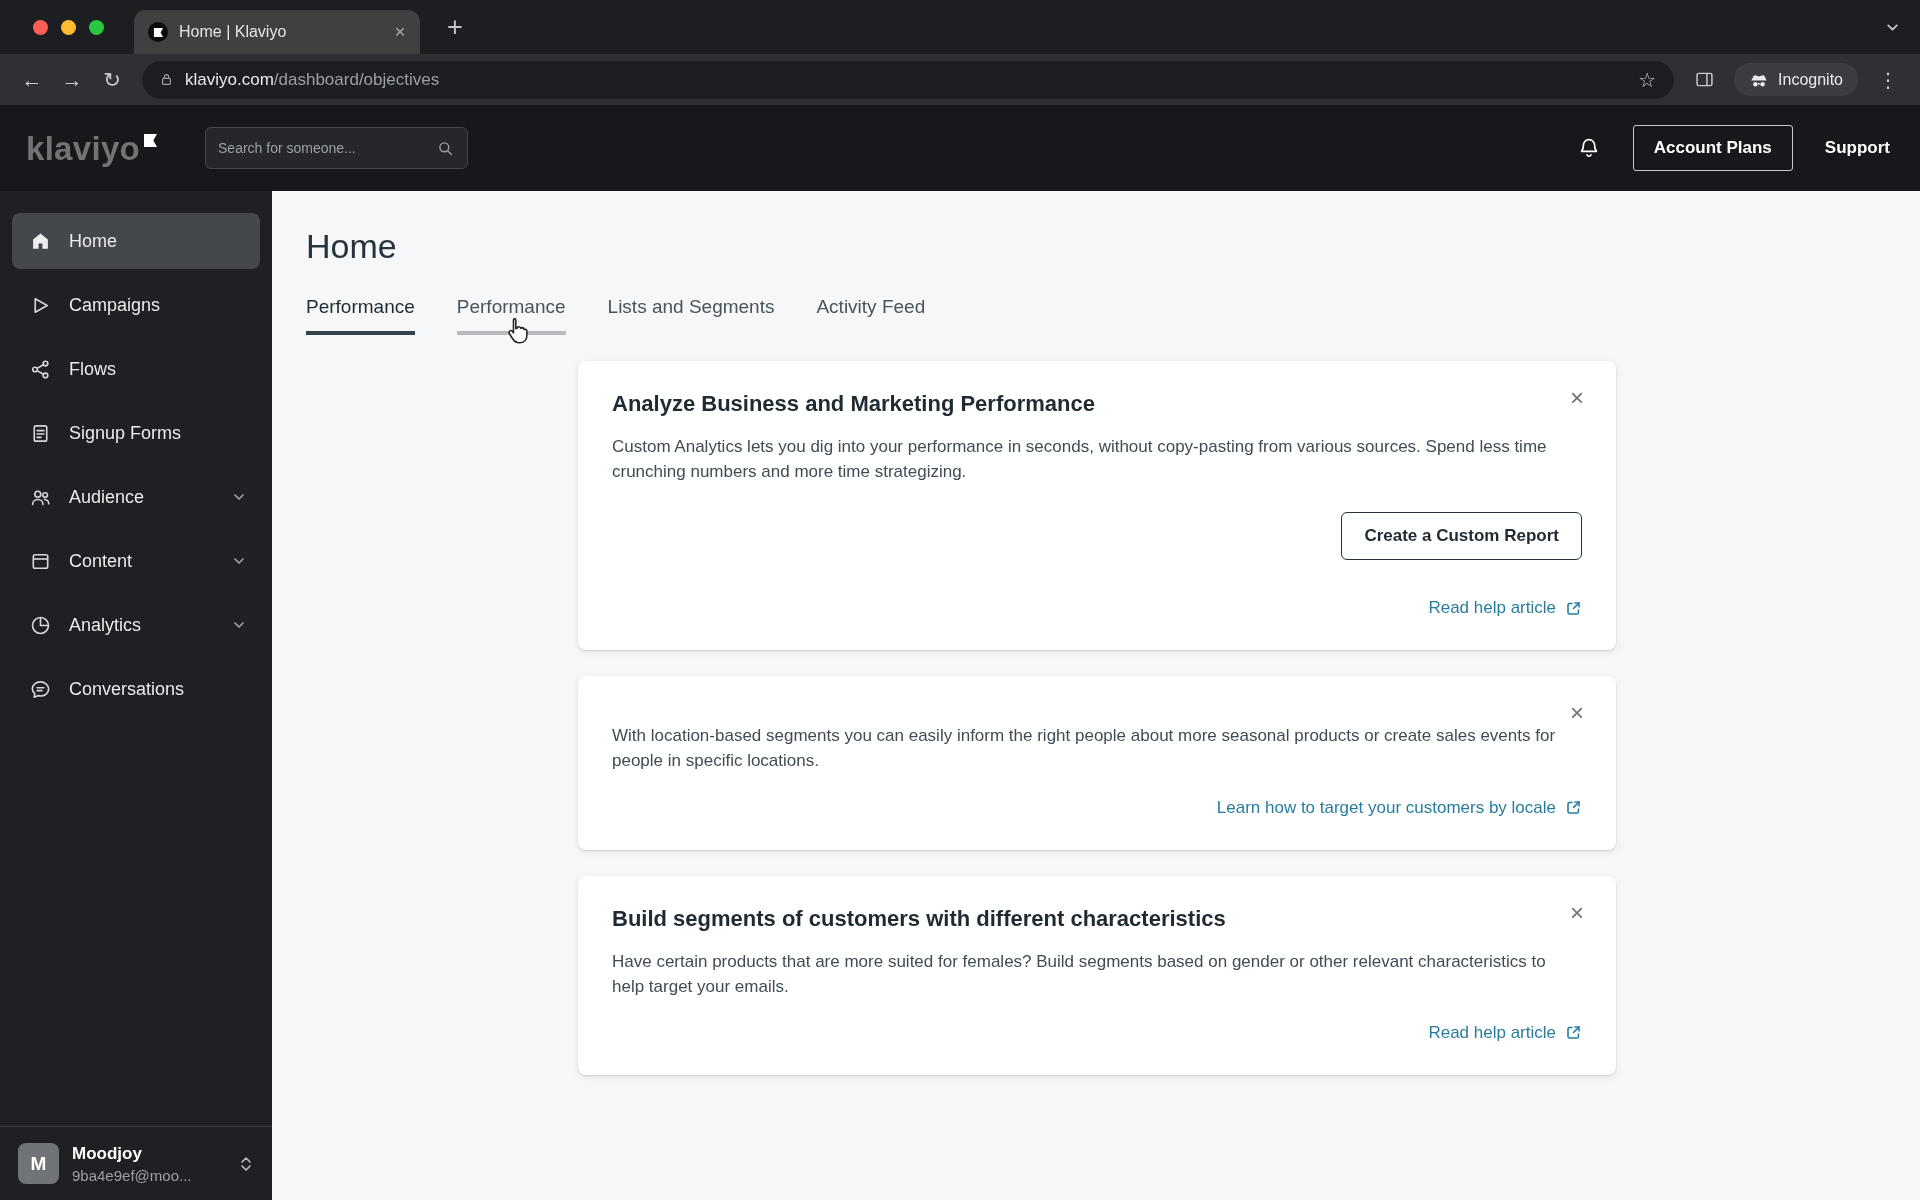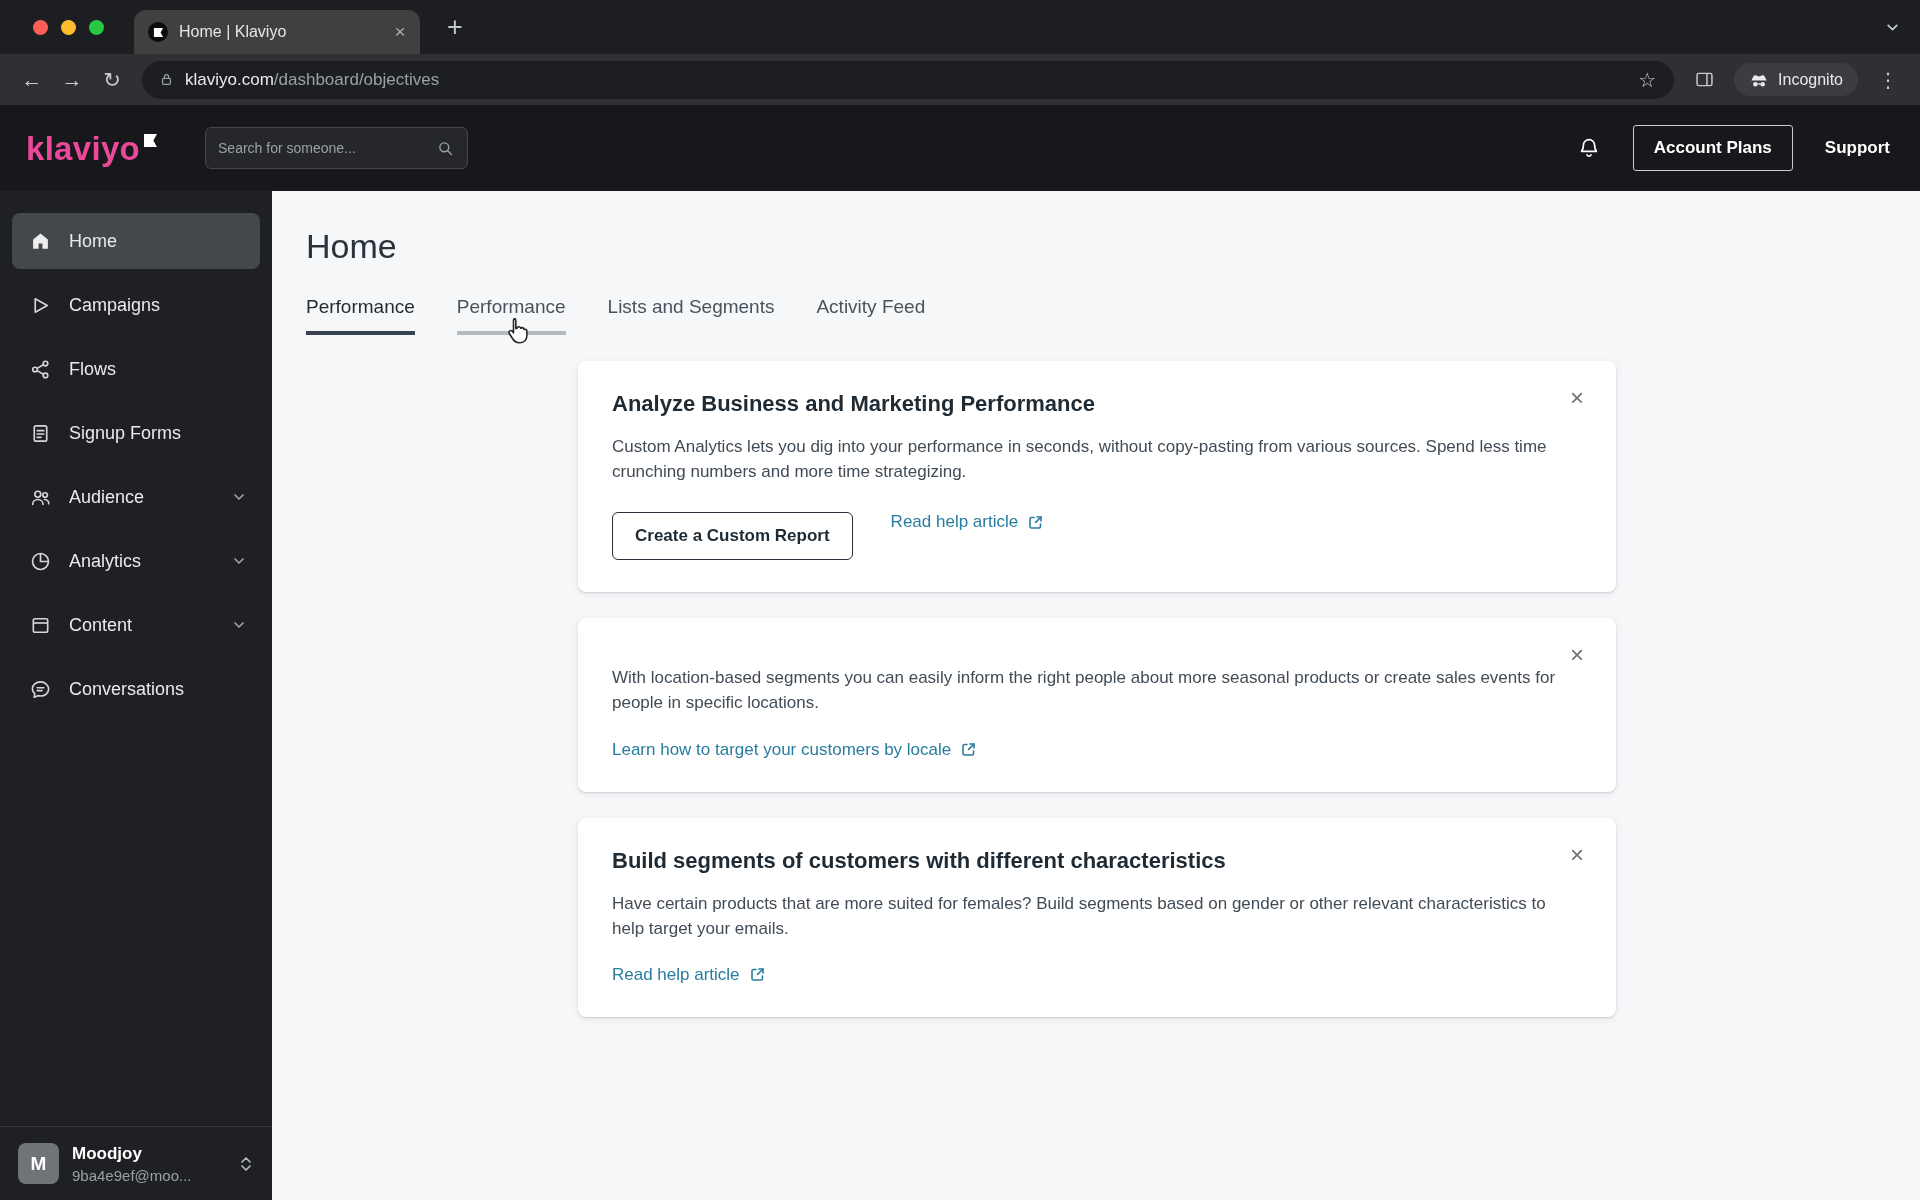--- a/index.html
+++ b/index.html
@@ -41,21 +41,21 @@
   .omni-spacer { flex:1; }
   .star { color:#c8cacd; font-size:20px; padding:0 10px; cursor:pointer; }
   .incognito-pill { display:flex; align-items:center; gap:9px; background:#3b3d42;
     border-radius:18px; padding:7px 15px; color:#e8eaed; font-size:16px; margin:4px 8px;
     flex:none; }
   .kebab { font-size:20px; letter-spacing:0; }
 
   
   .app-header { height:86px; background:#17181b; display:flex; align-items:center;
     padding:0 30px 0 26px; }
-  .logo { display:flex; align-items:flex-start; gap:4px; color:#ec4899; cursor:pointer; }
+  .logo { display:flex; align-items:flex-start; gap:4px; color:#737373; cursor:pointer; }
   .logo-text { font-size:33px; font-weight:700; line-height:1; letter-spacing:.3px; }
   .logo-mark { margin-top:1px; }
   .search-box { margin-left:48px; width:263px; height:42px; background:#26272b;
     border:1px solid #45474c; border-radius:6px; display:flex; align-items:center;
     padding:0 12px; gap:8px; }
   .search-box input { flex:1; min-width:0; background:transparent; border:0; outline:0;
     color:#e8eaed; font-size:14px; font-family:inherit; }
   .search-box input::placeholder { color:#9aa0a6; }
   .header-right { margin-left:auto; display:flex; align-items:center; gap:32px; }
   .bell-btn { cursor:pointer; display:flex; }
@@ -93,21 +93,21 @@
 
   .cards { width:1038px; margin:26px 0 0 272px; display:flex; flex-direction:column; gap:26px; }
   .card { background:#fff; border-radius:8px; position:relative;
     box-shadow:0 1px 2px rgba(15,23,42,.14), 0 2px 8px rgba(15,23,42,.07);
     padding:30px 34px 32px; }
   .card-title { font-size:22px; font-weight:700; color:#1f2a33; }
   .card-close { position:absolute; top:22px; right:24px; width:30px; height:30px;
     display:flex; align-items:center; justify-content:center; color:#6f757b;
     font-size:24px; cursor:pointer; border-radius:4px; }
   .card-body { margin-top:17px; font-size:17px; line-height:1.48; color:#414c56; }
-  .card-actions { margin-top:28px; display:flex; align-items:flex-start; gap:38px; }
+  .card-actions { margin-top:28px; display:flex; align-items:flex-end; gap:38px;flex-direction:column; }
   .primary-outline-btn { background:#fff; border:1px solid #27323c; border-radius:6px;
     padding:13px 22px; font-size:17px; font-weight:600; color:#1f2a33;
     font-family:inherit; cursor:pointer; }
   .card-link { display:inline-flex; align-items:center; gap:9px; color:#287d9e;
     font-size:17px; cursor:pointer; }
   .card-link svg { flex:none; }
 
   .cursor { position:absolute; left:505px; top:316px; z-index:99; pointer-events:none; }
 </style>
 </head>
@@ -257,39 +257,39 @@
         <span>Audience</span>
         <span class="chev">
           <svg width="14" height="14" viewBox="0 0 14 14">
               <path d="M3 5l4 4 4-4" fill="none" stroke="#9ea2a7" stroke-width="1.7" stroke-linecap="round" stroke-linejoin="round"></path>
             </svg>
         </span>
       </div>
       <div class="side-item">
         <span style="display:flex;">
           <svg width="23" height="23" viewBox="0 0 24 24" fill="none" stroke="#d4d6d9" stroke-width="1.7">
-              <circle cx="12" cy="12" r="8.3"></circle>
-              <path d="M12 3.7V12h8.3"></path>
-            </svg>
-        </span>
-        <span>Analytics</span>
+              <rect x="4.5" y="5" width="15" height="14" rx="1.8"></rect>
+              <line x1="4.5" y1="9.4" x2="19.5" y2="9.4"></line>
+            </svg>
+        </span>
+        <span>Content</span>
         <span class="chev">
           <svg width="14" height="14" viewBox="0 0 14 14">
               <path d="M3 5l4 4 4-4" fill="none" stroke="#9ea2a7" stroke-width="1.7" stroke-linecap="round" stroke-linejoin="round"></path>
             </svg>
         </span>
       </div>
       <div class="side-item">
         <span style="display:flex;">
           <svg width="23" height="23" viewBox="0 0 24 24" fill="none" stroke="#d4d6d9" stroke-width="1.7">
-              <rect x="4.5" y="5" width="15" height="14" rx="1.8"></rect>
-              <line x1="4.5" y1="9.4" x2="19.5" y2="9.4"></line>
-            </svg>
-        </span>
-        <span>Content</span>
+              <circle cx="12" cy="12" r="8.3"></circle>
+              <path d="M12 3.7V12h8.3"></path>
+            </svg>
+        </span>
+        <span>Analytics</span>
         <span class="chev">
           <svg width="14" height="14" viewBox="0 0 14 14">
               <path d="M3 5l4 4 4-4" fill="none" stroke="#9ea2a7" stroke-width="1.7" stroke-linecap="round" stroke-linejoin="round"></path>
             </svg>
         </span>
       </div>
       <div class="side-item">
         <span style="display:flex;">
           <svg width="23" height="23" viewBox="0 0 24 24" fill="none" stroke="#d4d6d9" stroke-width="1.7" stroke-linecap="round" stroke-linejoin="round">
               <path d="M12 4c-4.7 0-8.5 3.2-8.5 7.2 0 2 1 3.9 2.5 5.2L5.4 20l3.9-1.6c.9.2 1.8.4 2.7.4 4.7 0 8.5-3.2 8.5-7.2S16.7 4 12 4Z"></path>

